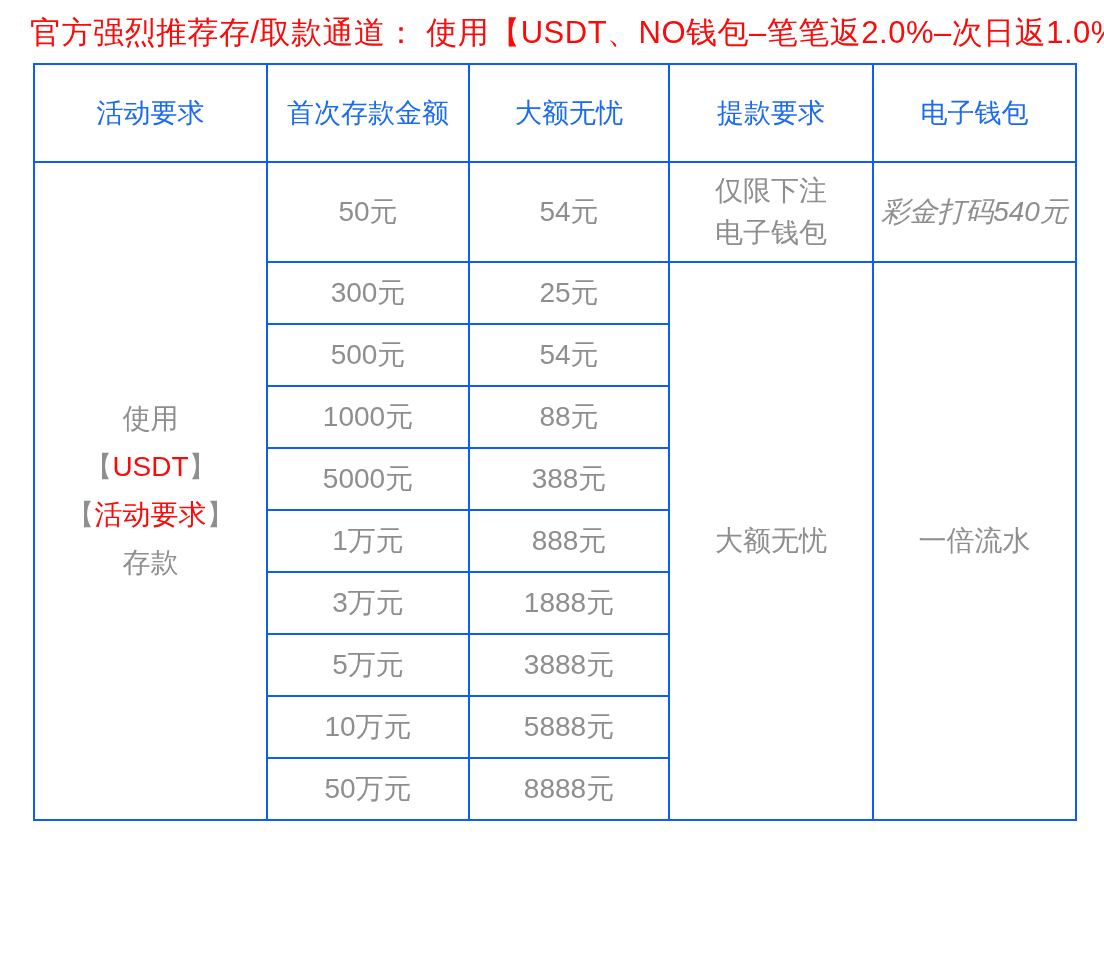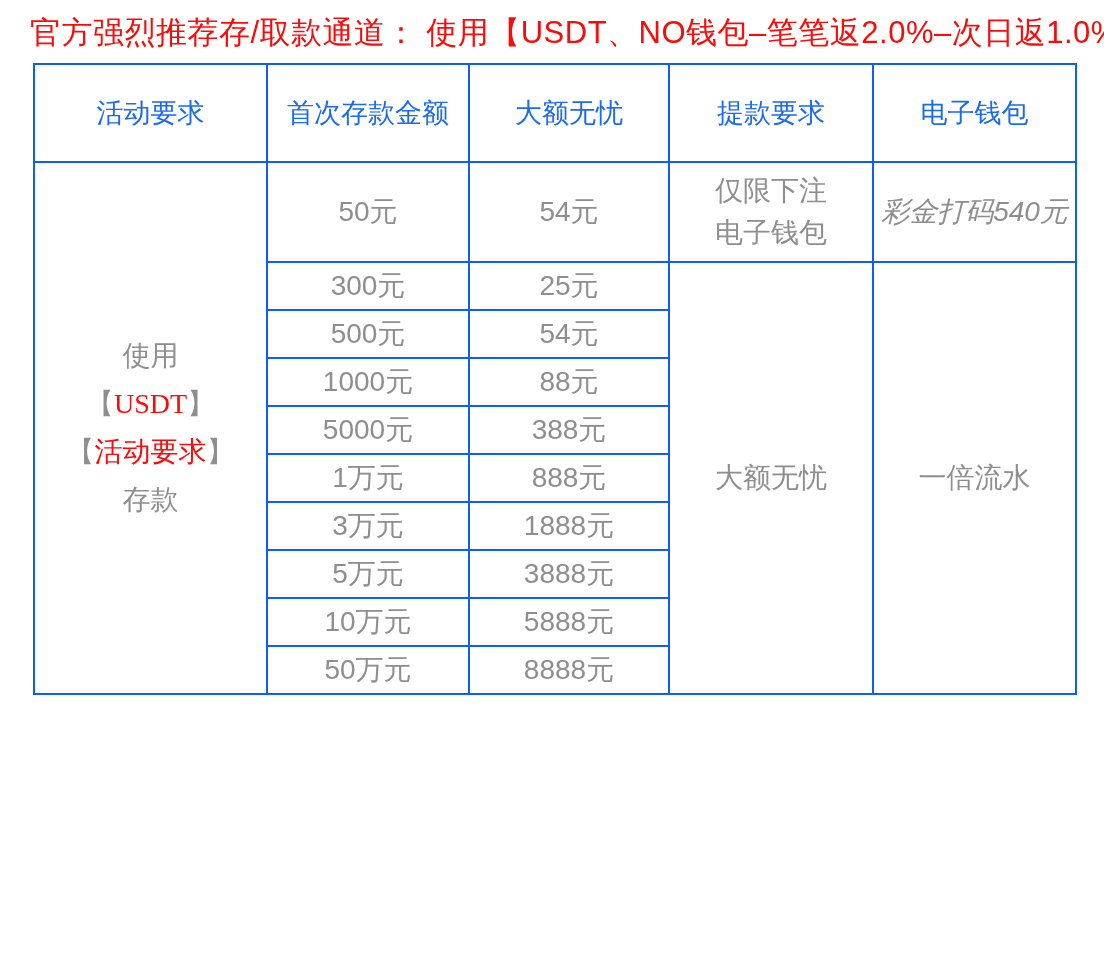--- a/index.html
+++ b/index.html
@@ -45,30 +45,29 @@
   .promo th{
     color:var(--header-blue);
     font-size:27px;
     height:98px;
   }
   .promo td{
     color:var(--text-gray);
     font-size:28px;
   }
   tr.first-row td{height:100px;}
-  tr.data-row td{height:48px;}
+  tr.data-row td{height:62px;}
   .col-activity{width:233px;}
   .col-deposit{width:202px;}
   .col-bonus{width:200px;}
   .col-game{width:204px;}
   .col-withdraw{width:203px;}
   td.activity-cell .aline{
     line-height:48px;
     white-space:nowrap;
-    font-family:Liberation Serif, serif;
   }
   .red-accent{color:var(--alert-red);}
   .twoline{line-height:42px;}
   .nowrap{white-space:nowrap;font-style:italic;}
 </style>
 </head>
 <body>
 
 <div class="banner">
   <p>官方强烈推荐存/取款通道： 使用【USDT、NO钱包–笔笔返2.0%–次日返1.0%】</p>

